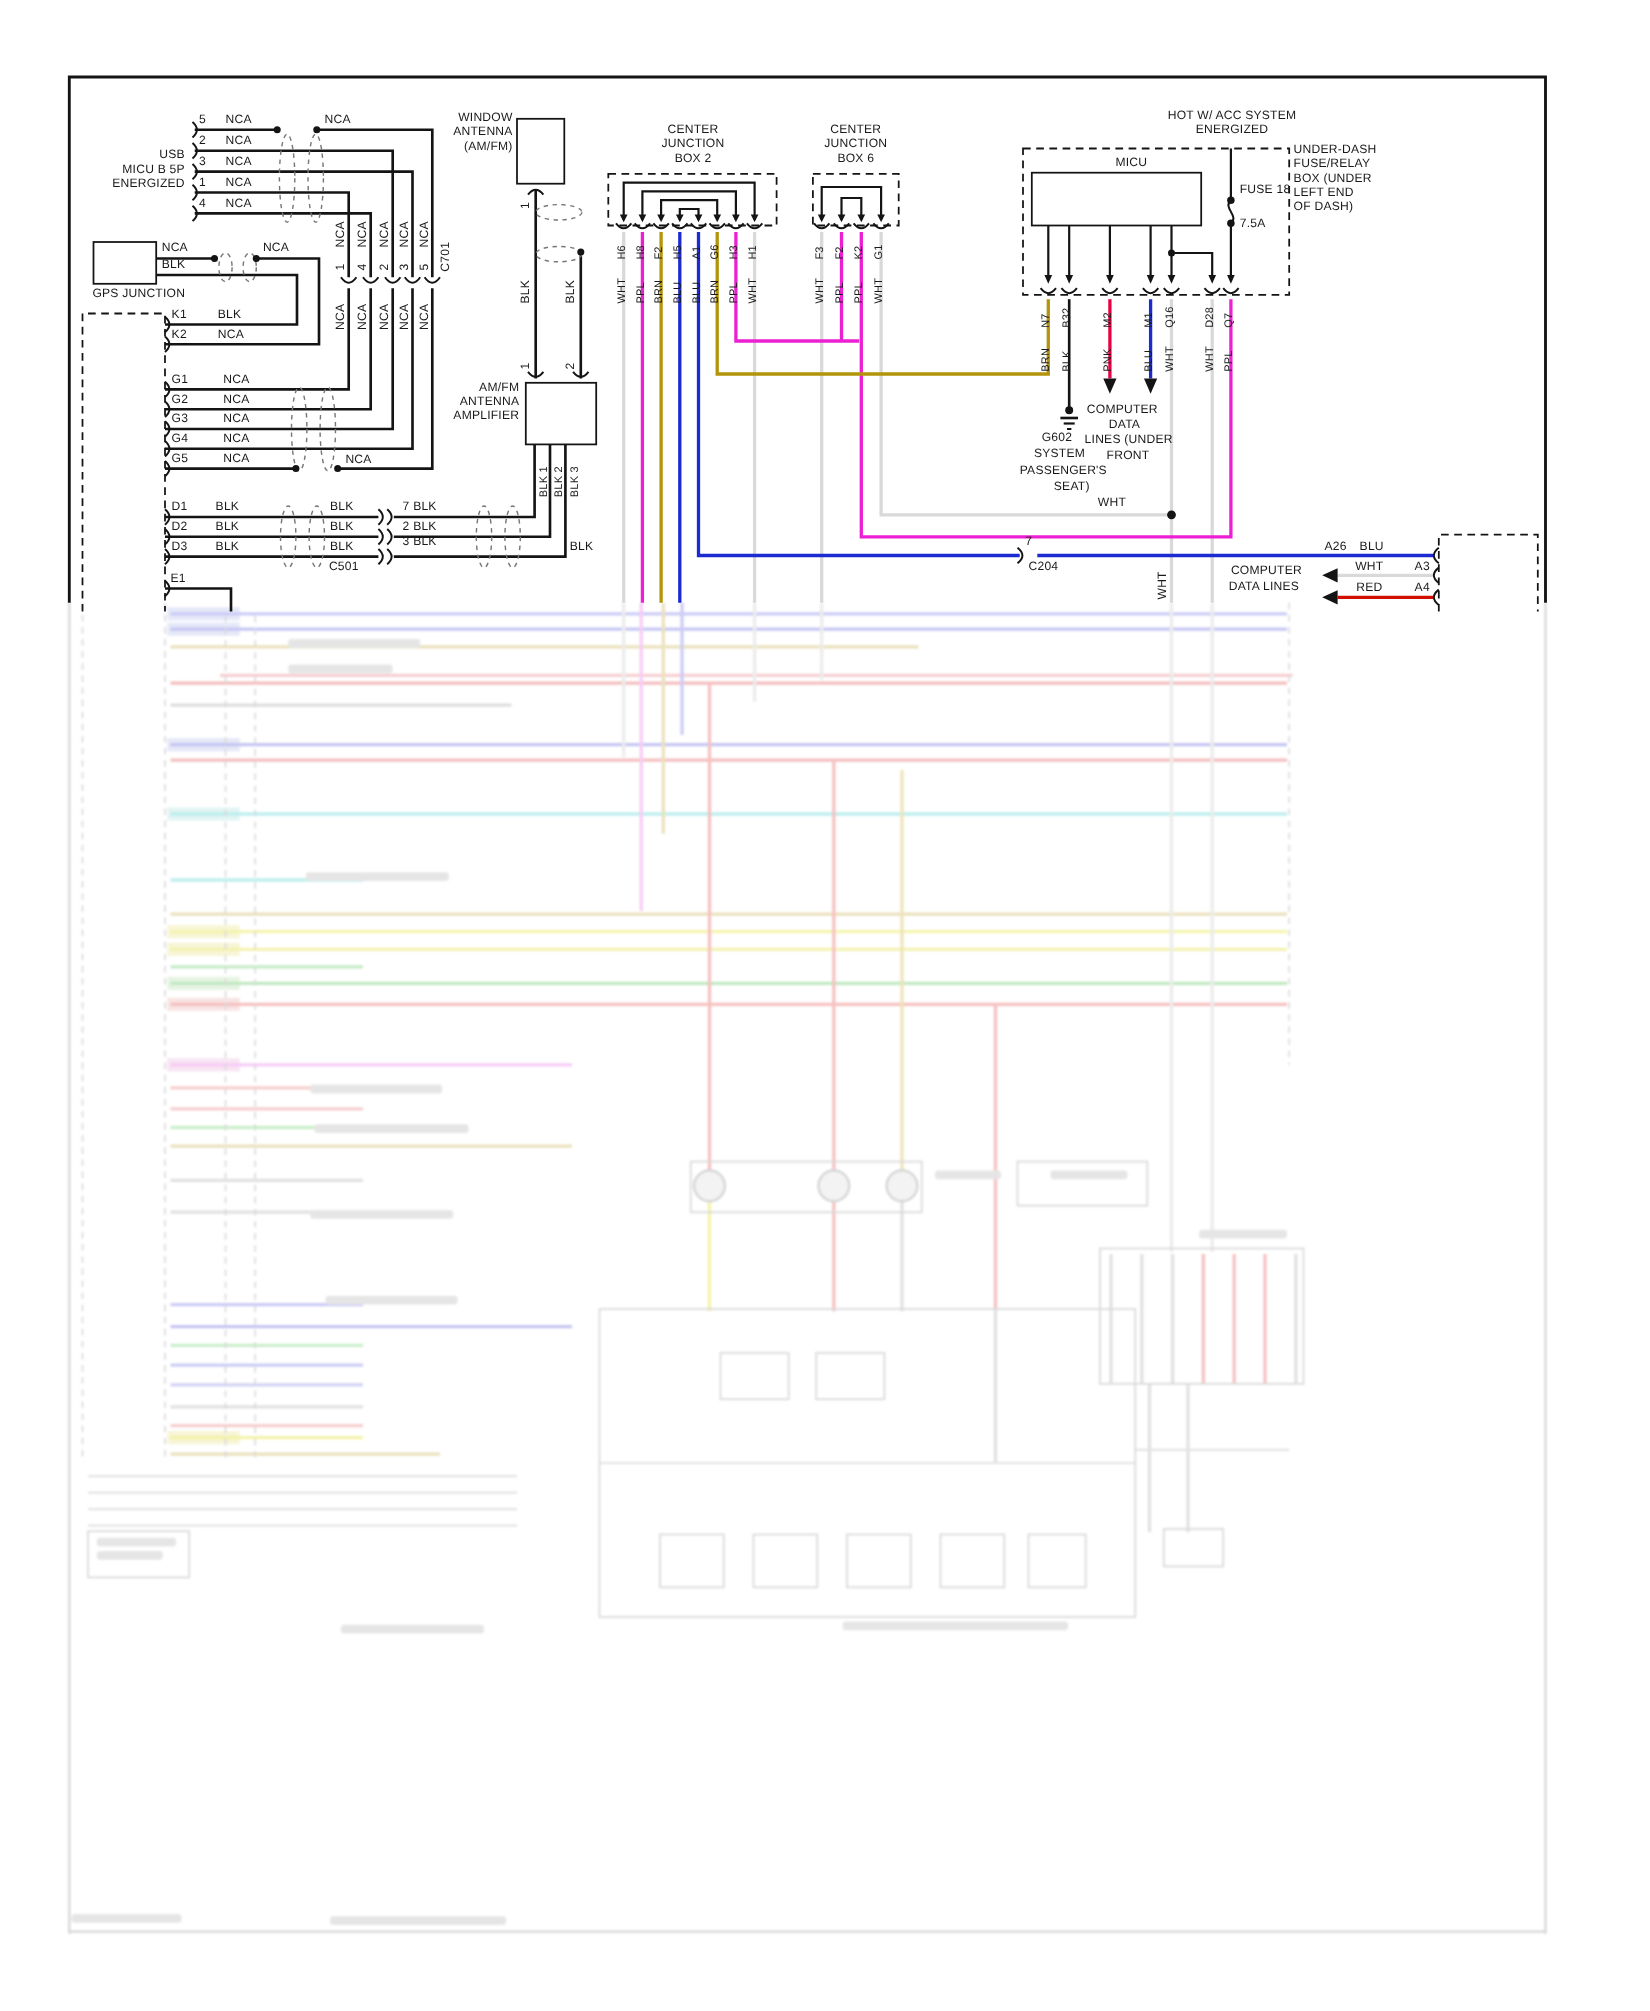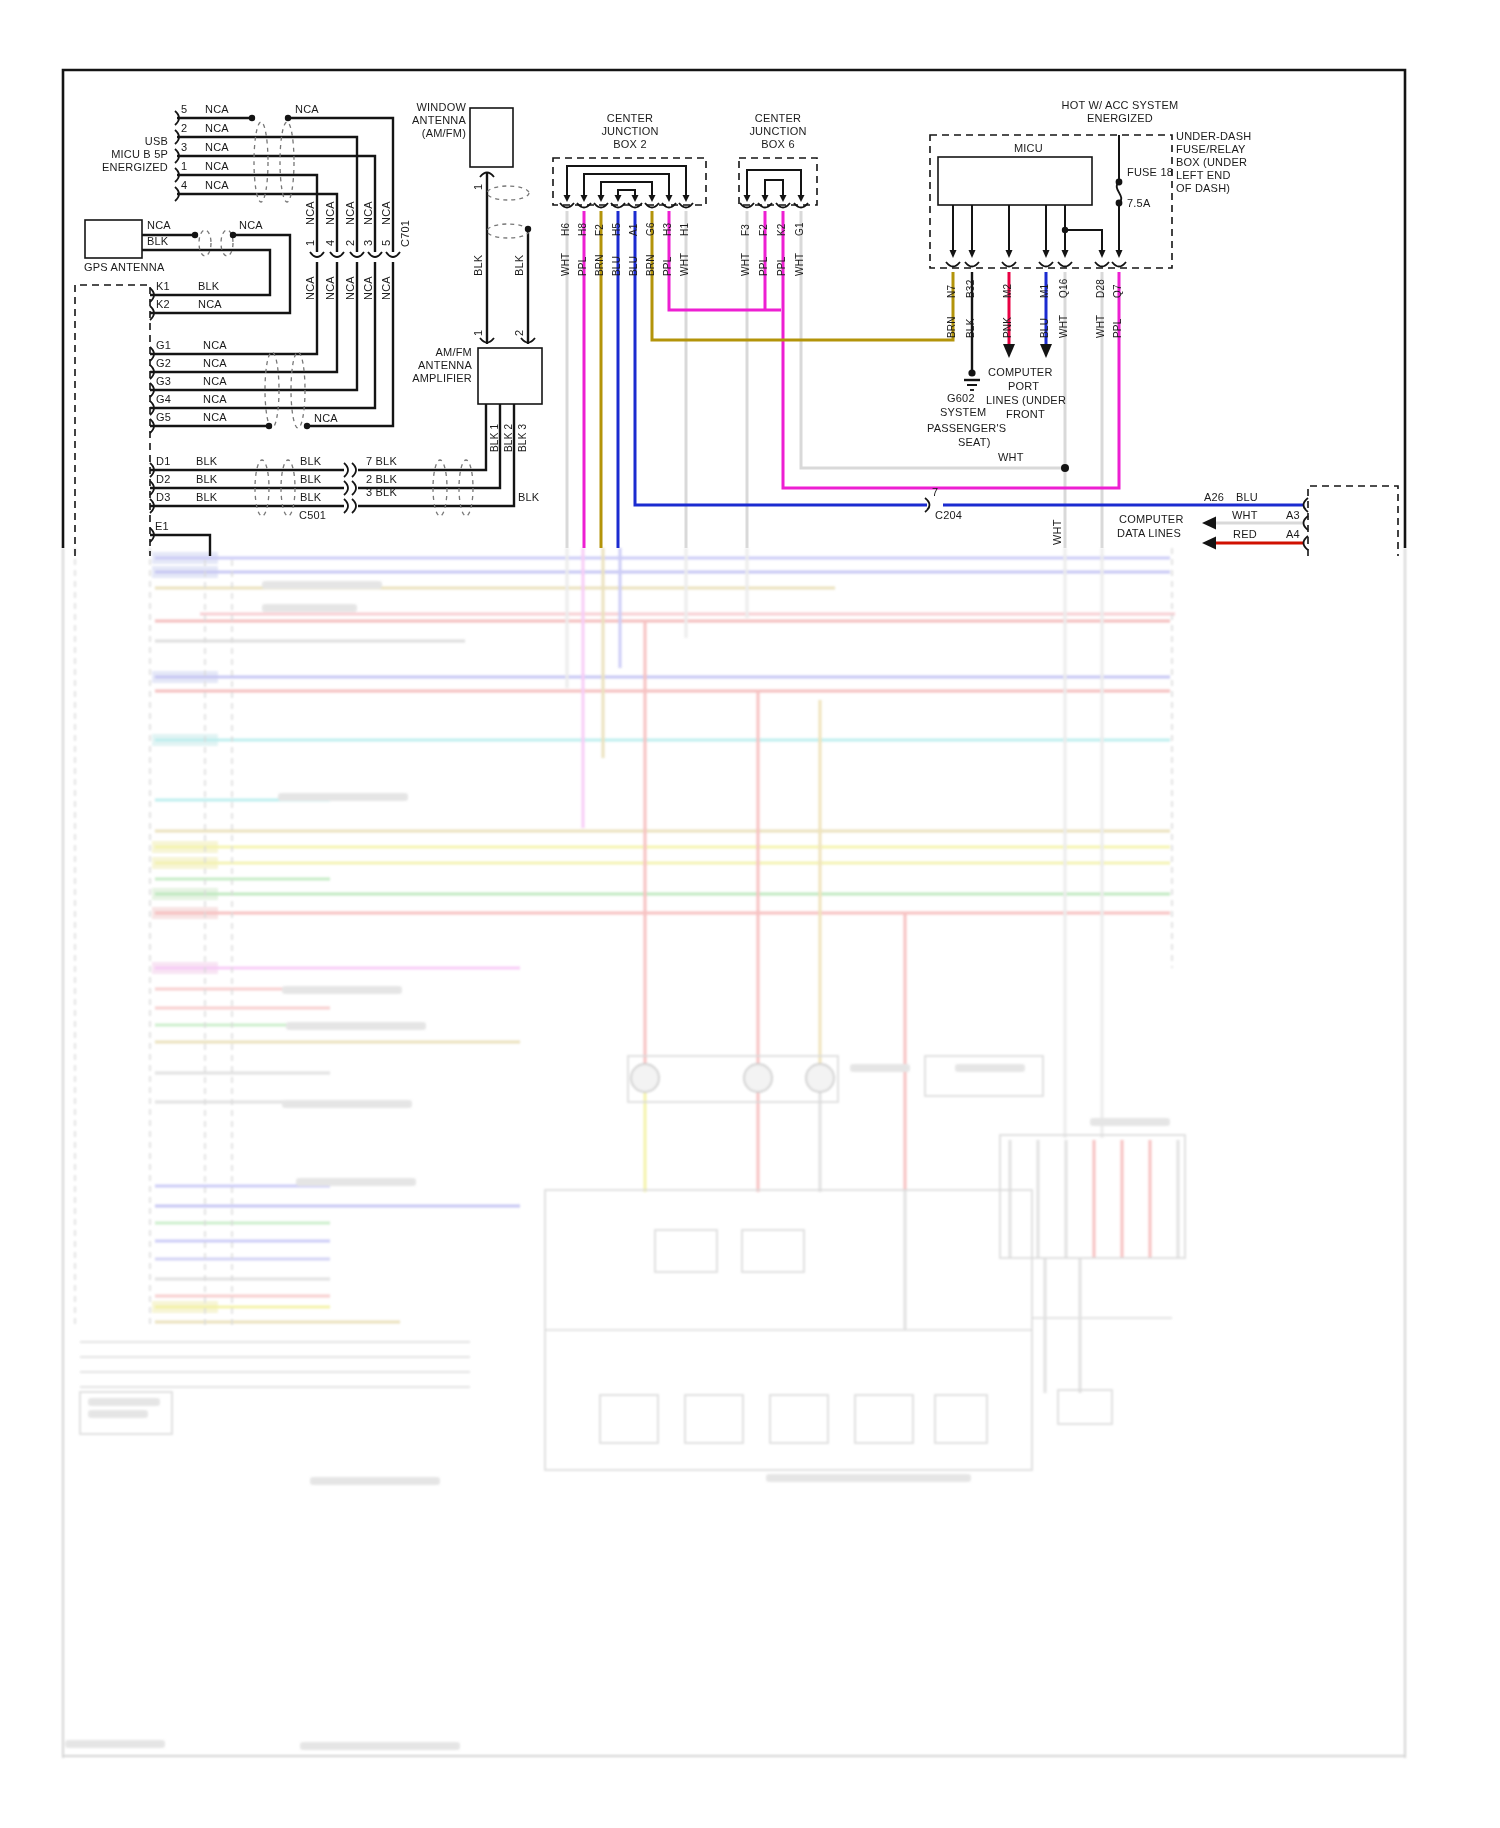--- a/index.html
+++ b/index.html
@@ -307,21 +307,21 @@
   <span class="v" style="left:304px;top:300px">NCA</span>
   <span class="v" style="left:324px;top:300px">NCA</span>
   <span class="v" style="left:344px;top:300px">NCA</span>
   <span class="v" style="left:362px;top:300px">NCA</span>
   <span class="v" style="left:380px;top:300px">NCA</span>
   <span class="v" style="left:399px;top:247px">C701</span>
 
   <span class="lbl" style="left:147px;top:219px">NCA</span>
   <span class="lbl" style="left:239px;top:219px">NCA</span>
   <span class="lbl" style="left:147px;top:235px">BLK</span>
-  <span class="lbl" style="left:84px;top:261px">GPS ANTENNA</span>
+  <span class="lbl" style="left:84px;top:261px">GPS JUNCTION</span>
 
   <span class="lbl" style="left:156px;top:280px">K1</span>
     <span class="lbl" style="left:198px;top:280px">BLK</span>
   <span class="lbl" style="left:156px;top:298px">K2</span>
     <span class="lbl" style="left:198px;top:298px">NCA</span>
   <span class="lbl" style="left:156px;top:339px">G1</span>
     <span class="lbl" style="left:203px;top:339px">NCA</span>
   <span class="lbl" style="left:156px;top:357px">G2</span>
     <span class="lbl" style="left:203px;top:357px">NCA</span>
   <span class="lbl" style="left:156px;top:375px">G3</span>
@@ -428,21 +428,21 @@
   <span class="v vs" style="left:965px;top:338px">BLK</span>
   <span class="v vs" style="left:1002px;top:338px">PNK</span>
   <span class="v vs" style="left:1039px;top:338px">BLU</span>
   <span class="v vs" style="left:1058px;top:338px">WHT</span>
   <span class="v vs" style="left:1095px;top:338px">WHT</span>
   <span class="v vs" style="left:1112px;top:338px">PPL</span>
 
   <span class="lbl" style="left:947px;top:392px">G602</span>
   <span class="lbl" style="left:940px;top:406px">SYSTEM</span>
   <span class="lbl" style="left:988px;top:366px">COMPUTER</span>
-  <span class="lbl" style="left:1008px;top:380px">PORT</span>
+  <span class="lbl" style="left:1008px;top:380px">DATA</span>
   <span class="lbl" style="left:986px;top:394px">LINES (UNDER</span>
   <span class="lbl" style="left:1006px;top:408px">FRONT</span>
   <span class="lbl" style="left:927px;top:422px">PASSENGER'S</span>
   <span class="lbl" style="left:958px;top:436px">SEAT)</span>
   <span class="lbl" style="left:998px;top:451px">WHT</span>
   <span class="v" style="left:1051px;top:545px">WHT</span>
 
   <span class="lbl" style="left:932px;top:486px">7</span>
   <span class="lbl" style="left:935px;top:509px">C204</span>
   <span class="lbl" style="left:1236px;top:491px">BLU</span>

